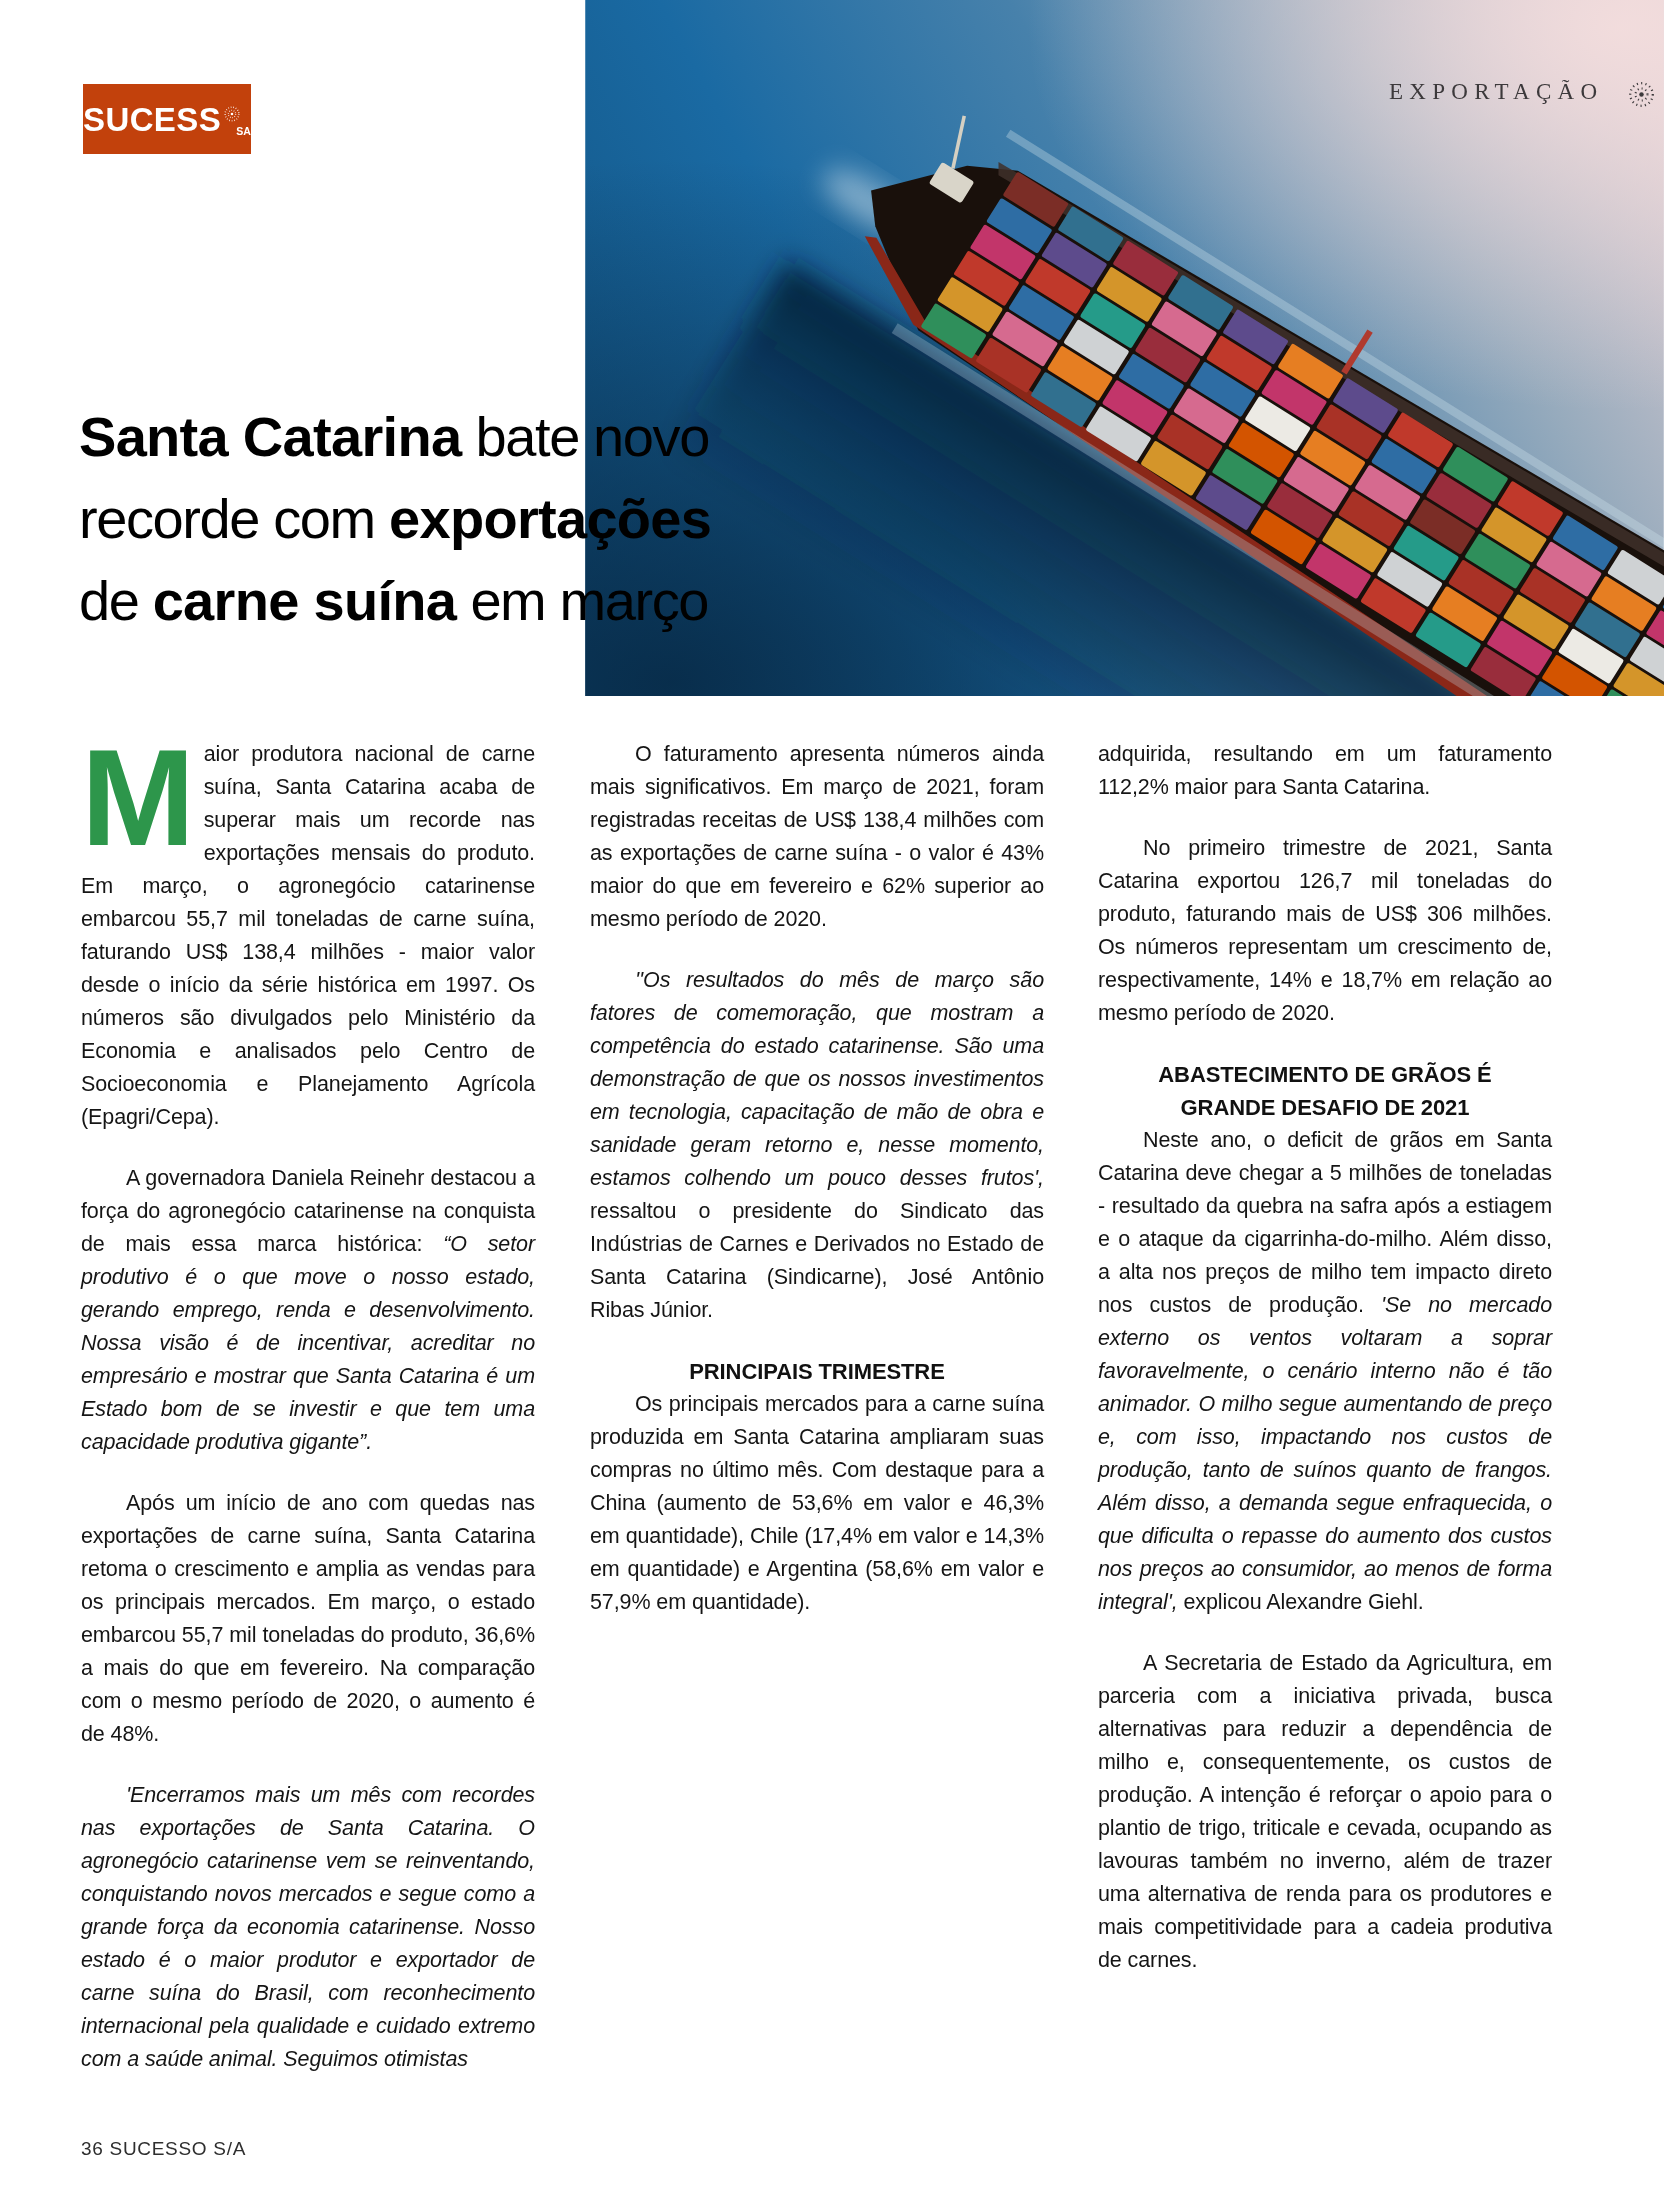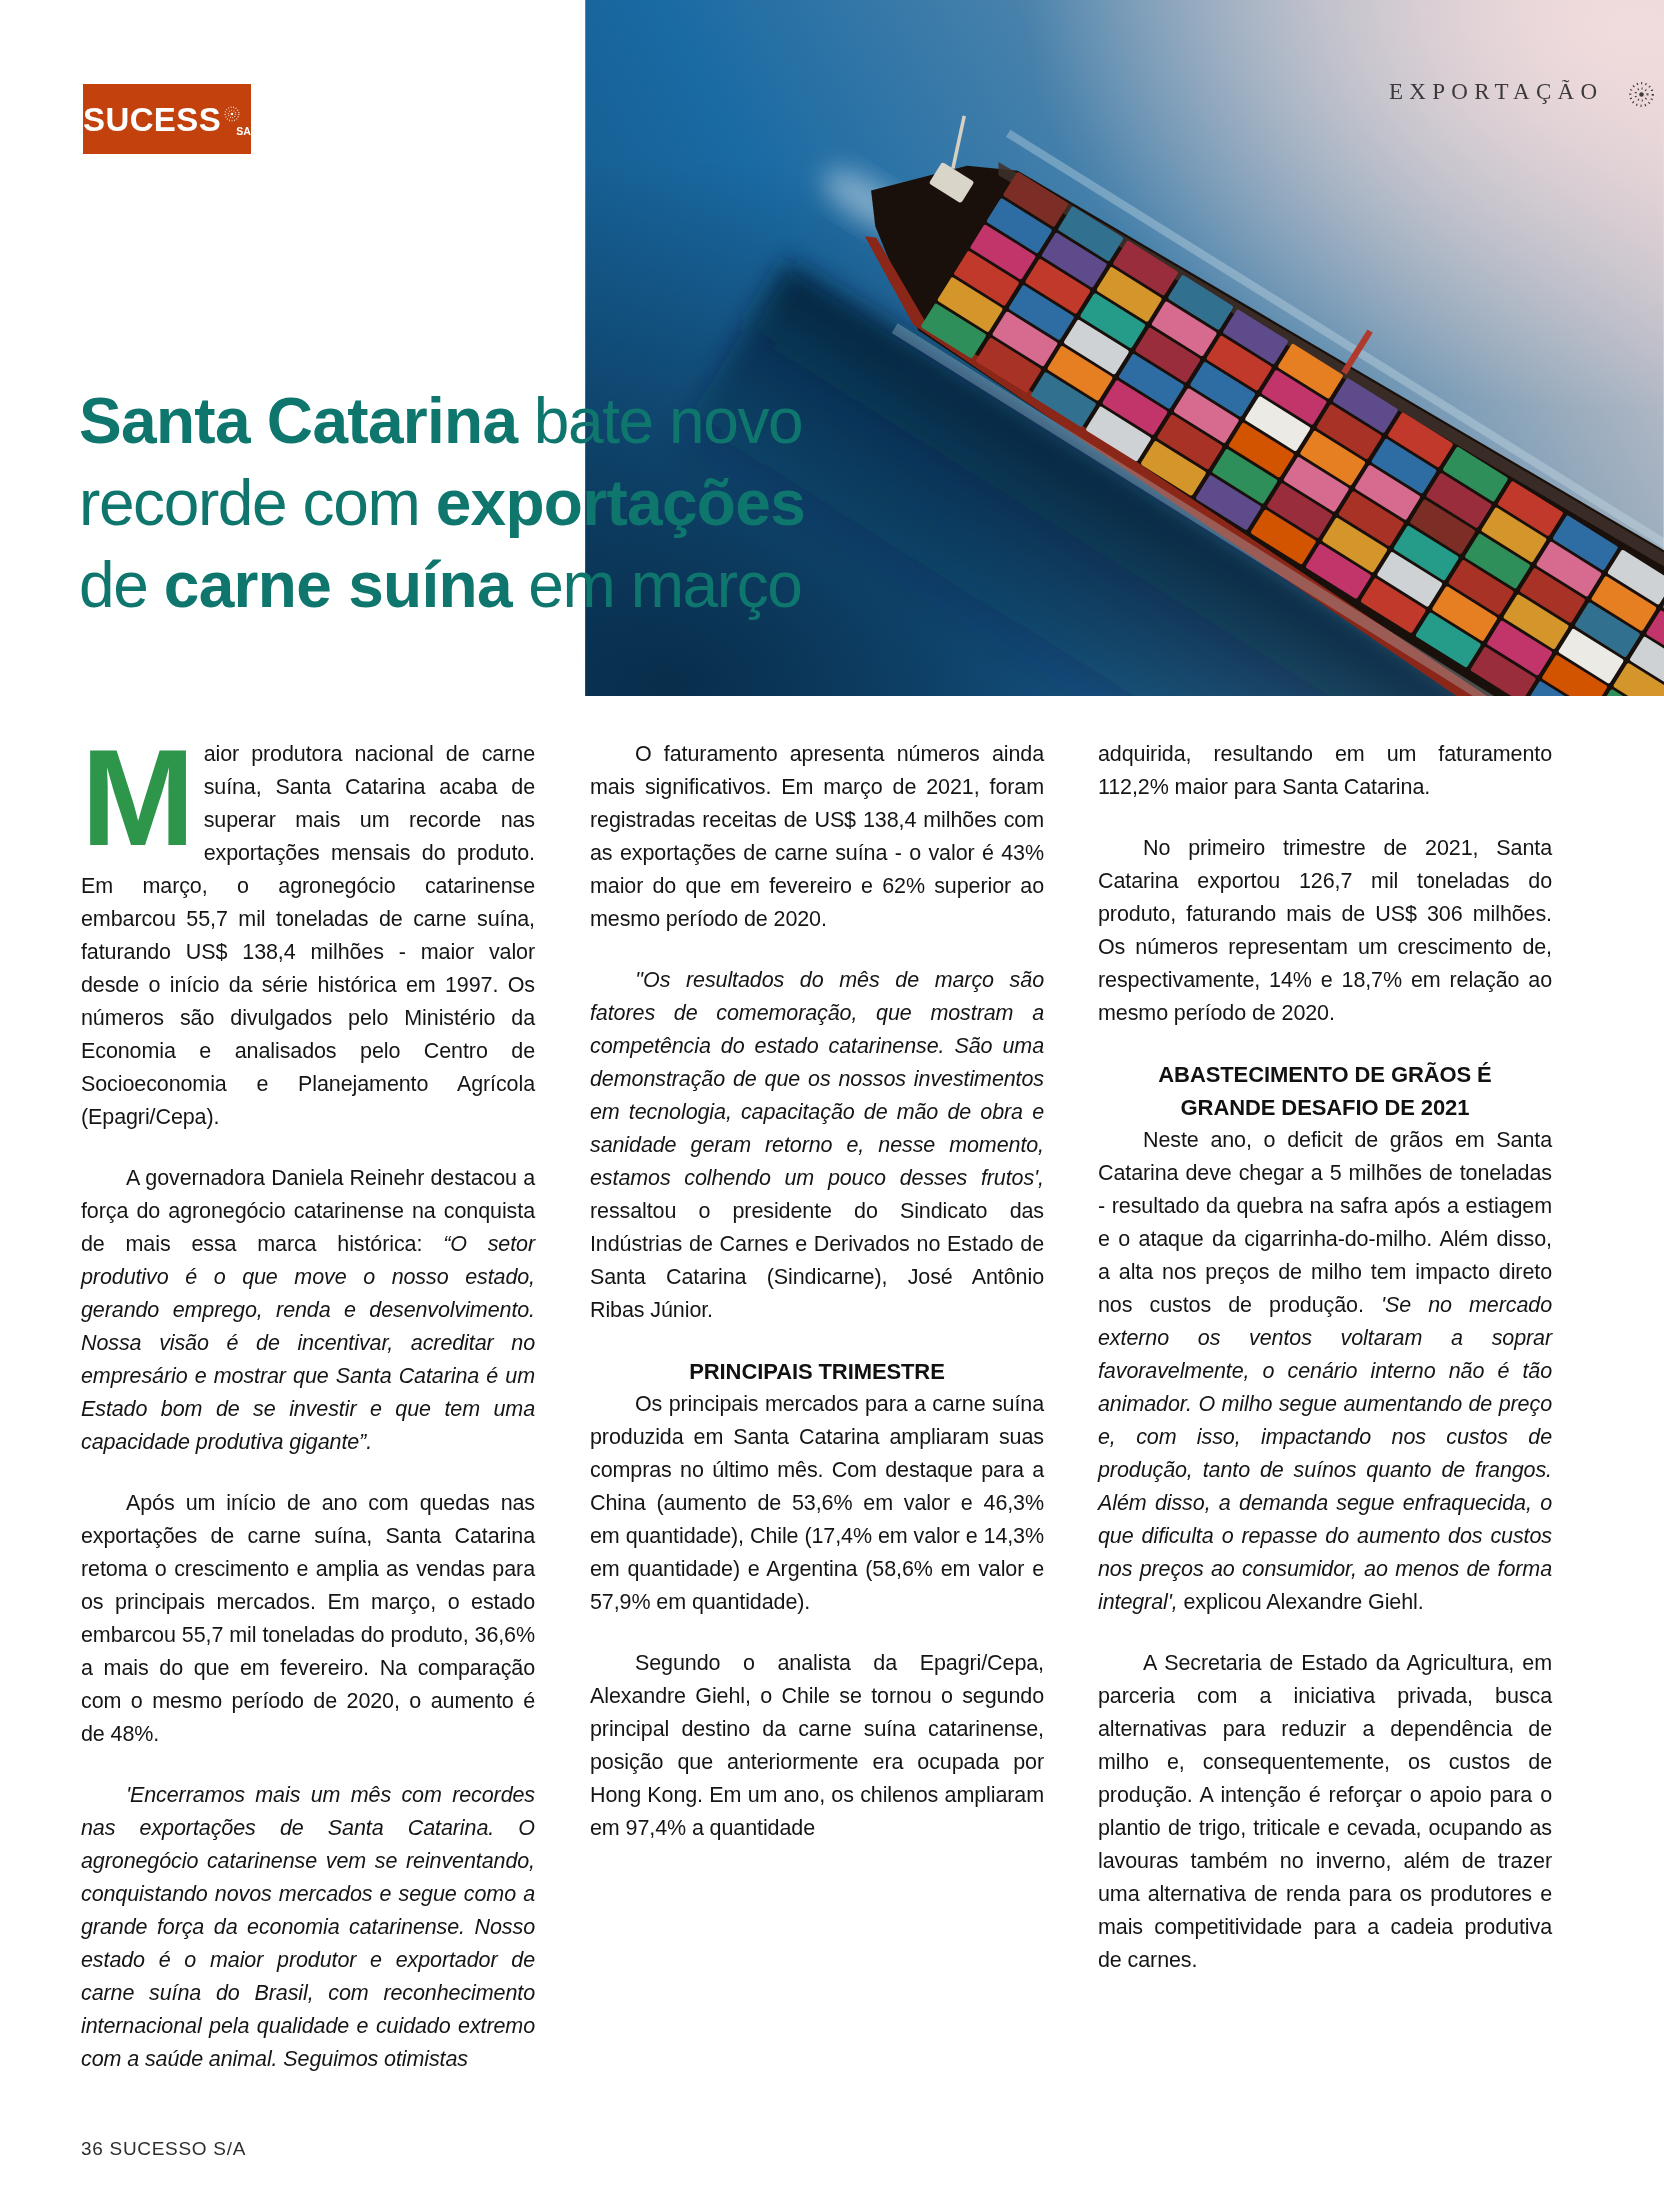--- a/index.html
+++ b/index.html
@@ -10,22 +10,22 @@
   
   .logo{position:absolute;left:83px;top:84px;width:168px;height:70px;background:#c2410c;
         display:flex;align-items:center;justify-content:center;z-index:3;}
   .logo .lt{color:#fff;font-weight:700;font-size:33px;letter-spacing:0.4px;line-height:1;}
   .logo .globe{margin-left:1.4px;margin-top:-10px;}
   .logo .sa{color:#fff;font-weight:700;font-size:10.6px;align-self:flex-end;margin:12px 0 17px -4.2px;}
   
   .section-label{position:absolute;left:1389px;top:79px;display:flex;align-items:flex-start;gap:23px;z-index:3;font-family:Liberation Serif, serif;}
   .section-label .sl-text{font-size:23px;letter-spacing:6.3px;color:#3c393b;}
   
-  .title{position:absolute;left:79px;top:380px;z-index:2;color:#0f766e;
-         font-size:64px;line-height:82px;letter-spacing:-1.4px;font-weight:400;white-space:nowrap;}
+  .title{position:absolute;left:79px;top:396px;z-index:2;color:#000000;
+         font-size:56px;line-height:82px;letter-spacing:-1.4px;font-weight:400;white-space:nowrap;}
   .title b{font-weight:700;letter-spacing:-0.7px;}
   
   .col{position:absolute;top:738px;width:454px;color:#151515;font-size:21.5px;line-height:33px;
        text-align:justify;letter-spacing:-0.1px;z-index:2;}
   .c1{left:81px}.c2{left:590px}.c3{left:1098px}
   .col p{margin:0 0 28px 0;}
   .col p.ind{text-indent:45px;}
   .col .col-h{margin:0;font-size:22px;font-weight:700;text-align:center;line-height:33px;
               white-space:pre-line;letter-spacing:-0.1px;color:#111;}
   .col i{font-style:italic;}
@@ -207,21 +207,20 @@
     <p class="ind"><span>A governadora Daniela Reinehr destacou a força do agronegócio catarinense na conquista de mais essa marca histórica: </span><i>“O setor produtivo é o que move o nosso estado, gerando emprego, renda e desenvolvimento. Nossa visão é de incentivar, acreditar no empresário e mostrar que Santa Catarina é um Estado bom de se investir e que tem uma capacidade produtiva gigante”.</i></p>
     <p class="ind">Após um início de ano com quedas nas exportações de carne suína, Santa Catarina retoma o crescimento e amplia as vendas para os principais mercados. Em março, o estado embarcou 55,7 mil toneladas do produto, 36,6% a mais do que em fevereiro. Na comparação com o mesmo período de 2020, o aumento é de 48%.</p>
     <p class="ind"><i>'Encerramos mais um mês com recordes nas exportações de Santa Catarina. O agronegócio catarinense vem se reinventando, conquistando novos mercados e segue como a grande força da economia catarinense. Nosso estado é o maior produtor e exportador de carne suína do Brasil, com reconhecimento internacional pela qualidade e cuidado extremo com a saúde animal. Seguimos otimistas</i></p>
   </div>
 
   <div class="col c2">
     <p class="ind">O faturamento apresenta números ainda mais significativos. Em março de 2021, foram registradas receitas de US$ 138,4 milhões com as exportações de carne suína - o valor é 43% maior do que em fevereiro e 62% superior ao mesmo período de 2020.</p>
     <p class="ind"><i>''Os resultados do mês de março são fatores de comemoração, que mostram a competência do estado catarinense. São uma demonstração de que os nossos investimentos em tecnologia, capacitação de mão de obra e sanidade geram retorno e, nesse momento, estamos colhendo um pouco desses frutos', </i><span>ressaltou o presidente do Sindicato das Indústrias de Carnes e Derivados no Estado de Santa Catarina (Sindicarne), José Antônio Ribas Júnior.</span></p>
     <h3 class="col-h">PRINCIPAIS TRIMESTRE</h3>
     <p class="ind">Os principais mercados para a carne suína produzida em Santa Catarina ampliaram suas compras no último mês. Com destaque para a China (aumento de 53,6% em valor e 46,3% em quantidade), Chile (17,4% em valor e 14,3% em quantidade) e Argentina (58,6% em valor e 57,9% em quantidade).</p>
-    <p class="ind">Segundo o analista da Epagri/Cepa, Alexandre Giehl, o Chile se tornou o segundo principal destino da carne suína catarinense, posição que anteriormente era ocupada por Hong Kong. Em um ano, os chilenos ampliaram em 97,4% a quantidade</p>
   </div>
 
   <div class="col c3">
     <p class="noind">adquirida, resultando em um faturamento 112,2% maior para Santa Catarina.</p>
     <p class="ind">No primeiro trimestre de 2021, Santa Catarina exportou 126,7 mil toneladas do produto, faturando mais de US$ 306 milhões. Os números representam um crescimento de, respectivamente, 14% e 18,7% em relação ao mesmo período de 2020.</p>
     <h3 class="col-h">ABASTECIMENTO DE GRÃOS É
 GRANDE DESAFIO DE 2021</h3>
     <p class="ind"><span>Neste ano, o deficit de grãos em Santa Catarina deve chegar a 5 milhões de toneladas - resultado da quebra na safra após a estiagem e o ataque da cigarrinha-do-milho. Além disso, a alta nos preços de milho tem impacto direto nos custos de produção. </span><i>'Se no mercado externo os ventos voltaram a soprar favoravelmente, o cenário interno não é tão animador. O milho segue aumentando de preço e, com isso, impactando nos custos de produção, tanto de suínos quanto de frangos. Além disso, a demanda segue enfraquecida, o que dificulta o repasse do aumento dos custos nos preços ao consumidor, ao menos de forma integral', </i><span>explicou Alexandre Giehl.</span></p>
     <p class="ind">A Secretaria de Estado da Agricultura, em parceria com a iniciativa privada, busca alternativas para reduzir a dependência de milho e, consequentemente, os custos de produção. A intenção é reforçar o apoio para o plantio de trigo, triticale e cevada, ocupando as lavouras também no inverno, além de trazer uma alternativa de renda para os produtores e mais competitividade para a cadeia produtiva de carnes.</p>
   </div>

